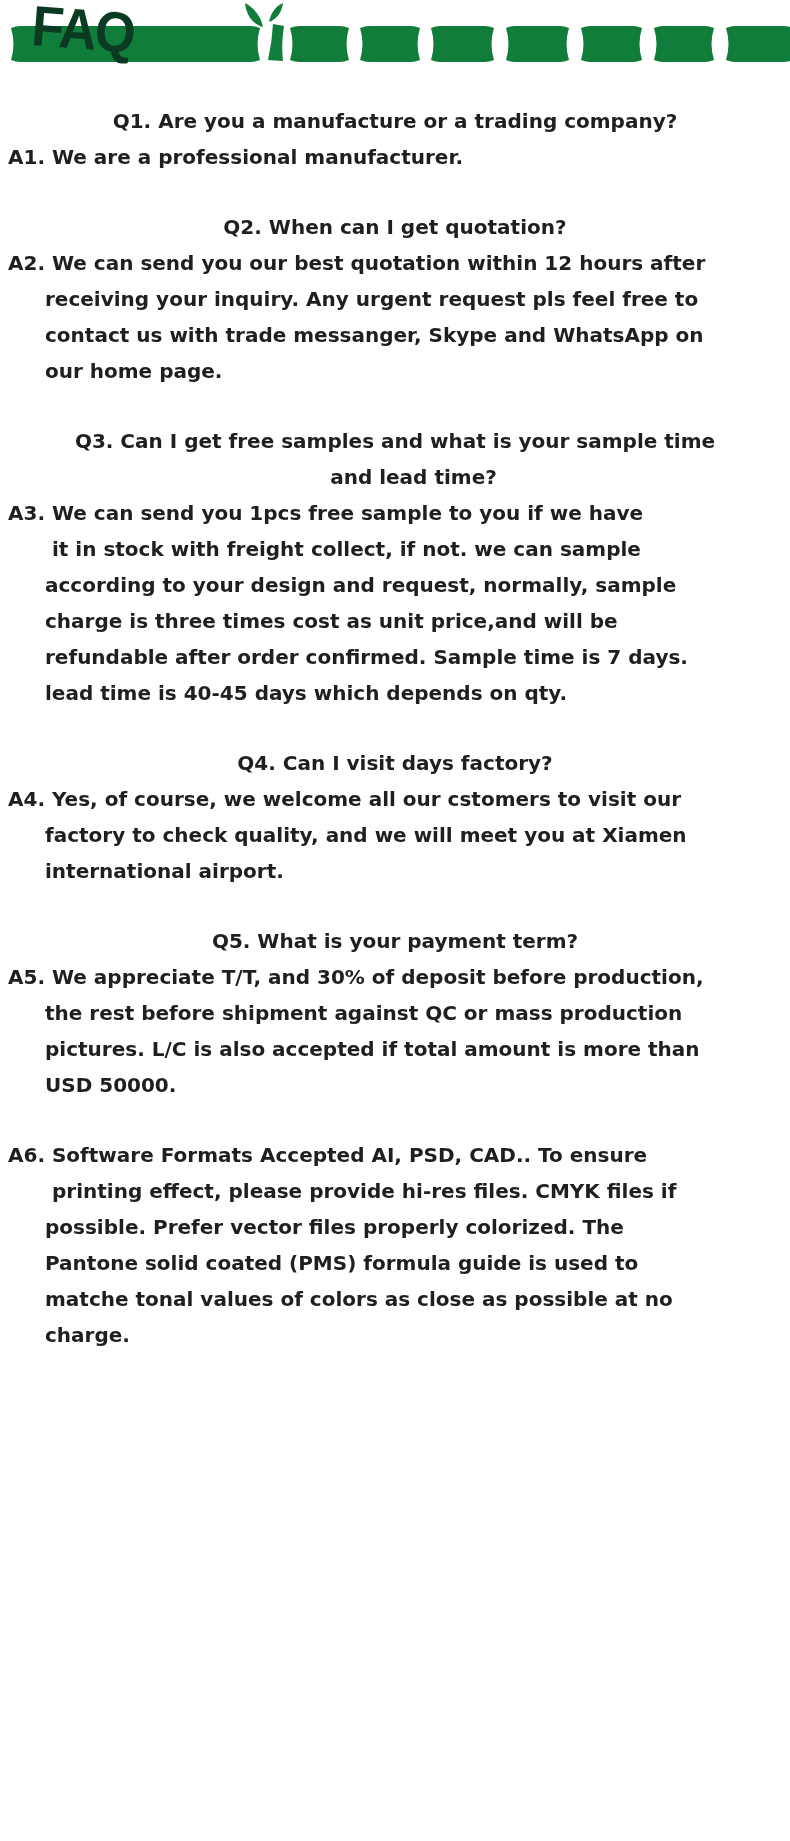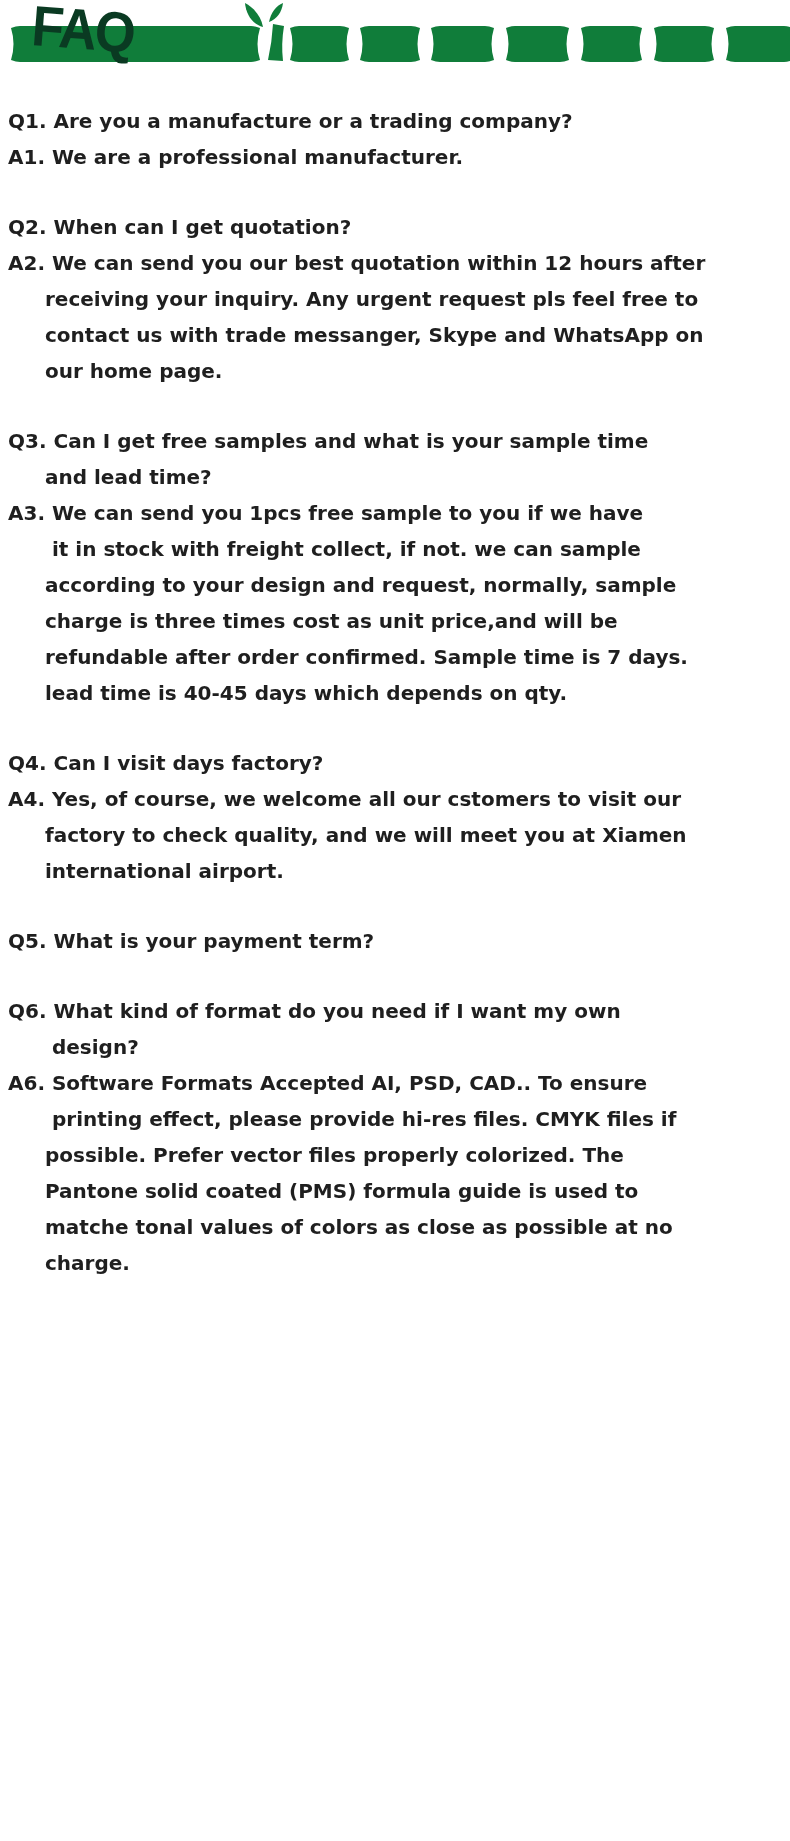--- a/index.html
+++ b/index.html
@@ -53,20 +53,21 @@
   .hang{
     margin:0;
     padding-left:37px;
     text-indent:-37px;
     white-space:pre-wrap;
     font-size:20px;
     line-height:36px;
   }
   .q{
     font-weight:700;
+    text-align:center;
   }
   .a{
     font-weight:700;
   }
 </style>
 </head>
 <body>
 
 <div class="page">
 
@@ -108,22 +109,22 @@
     <p class="a hang"><span class="a-label">A3.</span><span class="a-text"> We can send you 1pcs free sample to you if we have<br> it in stock with freight collect, if not. we can sample<br>according to your design and request, normally, sample<br>charge is three times cost as unit price,and will be<br>refundable after order confirmed. Sample time is 7 days.<br>lead time is 40-45 days which depends on qty.</span></p>
   </section>
 
   <section class="faq-item">
     <h3 class="q hang"><span class="q-label">Q4.</span><span class="q-text"> Can I visit days factory?</span></h3>
     <p class="a hang"><span class="a-label">A4.</span><span class="a-text"> Yes, of course, we welcome all our cstomers to visit our<br>factory to check quality, and we will meet you at Xiamen<br>international airport.</span></p>
   </section>
 
   <section class="faq-item">
     <h3 class="q hang"><span class="q-label">Q5.</span><span class="q-text"> What is your payment term?</span></h3>
+    <p class="a hang"><span class="a-label">A5.</span><span class="a-text"> We appreciate T/T, and 30% of deposit before production,<br>the rest before shipment against QC or mass production<br>pictures. L/C is also accepted if total amount is more than<br>USD 50000.</span></p>
   </section>
 
   <section class="faq-item">
-    <h3 class="q hang"><span class="q-label">Q6.</span><span class="q-text"> What kind of format do you need if I want my own<br> design?</span></h3>
     <p class="a hang"><span class="a-label">A6.</span><span class="a-text"> Software Formats Accepted AI, PSD, CAD.. To ensure<br> printing effect, please provide hi-res files. CMYK files if<br>possible. Prefer vector files properly colorized. The<br>Pantone solid coated (PMS) formula guide is used to<br>matche tonal values of colors as close as possible at no<br>charge.</span></p>
   </section>
 
 </main>
 
 </div>
 
 </body></html>

